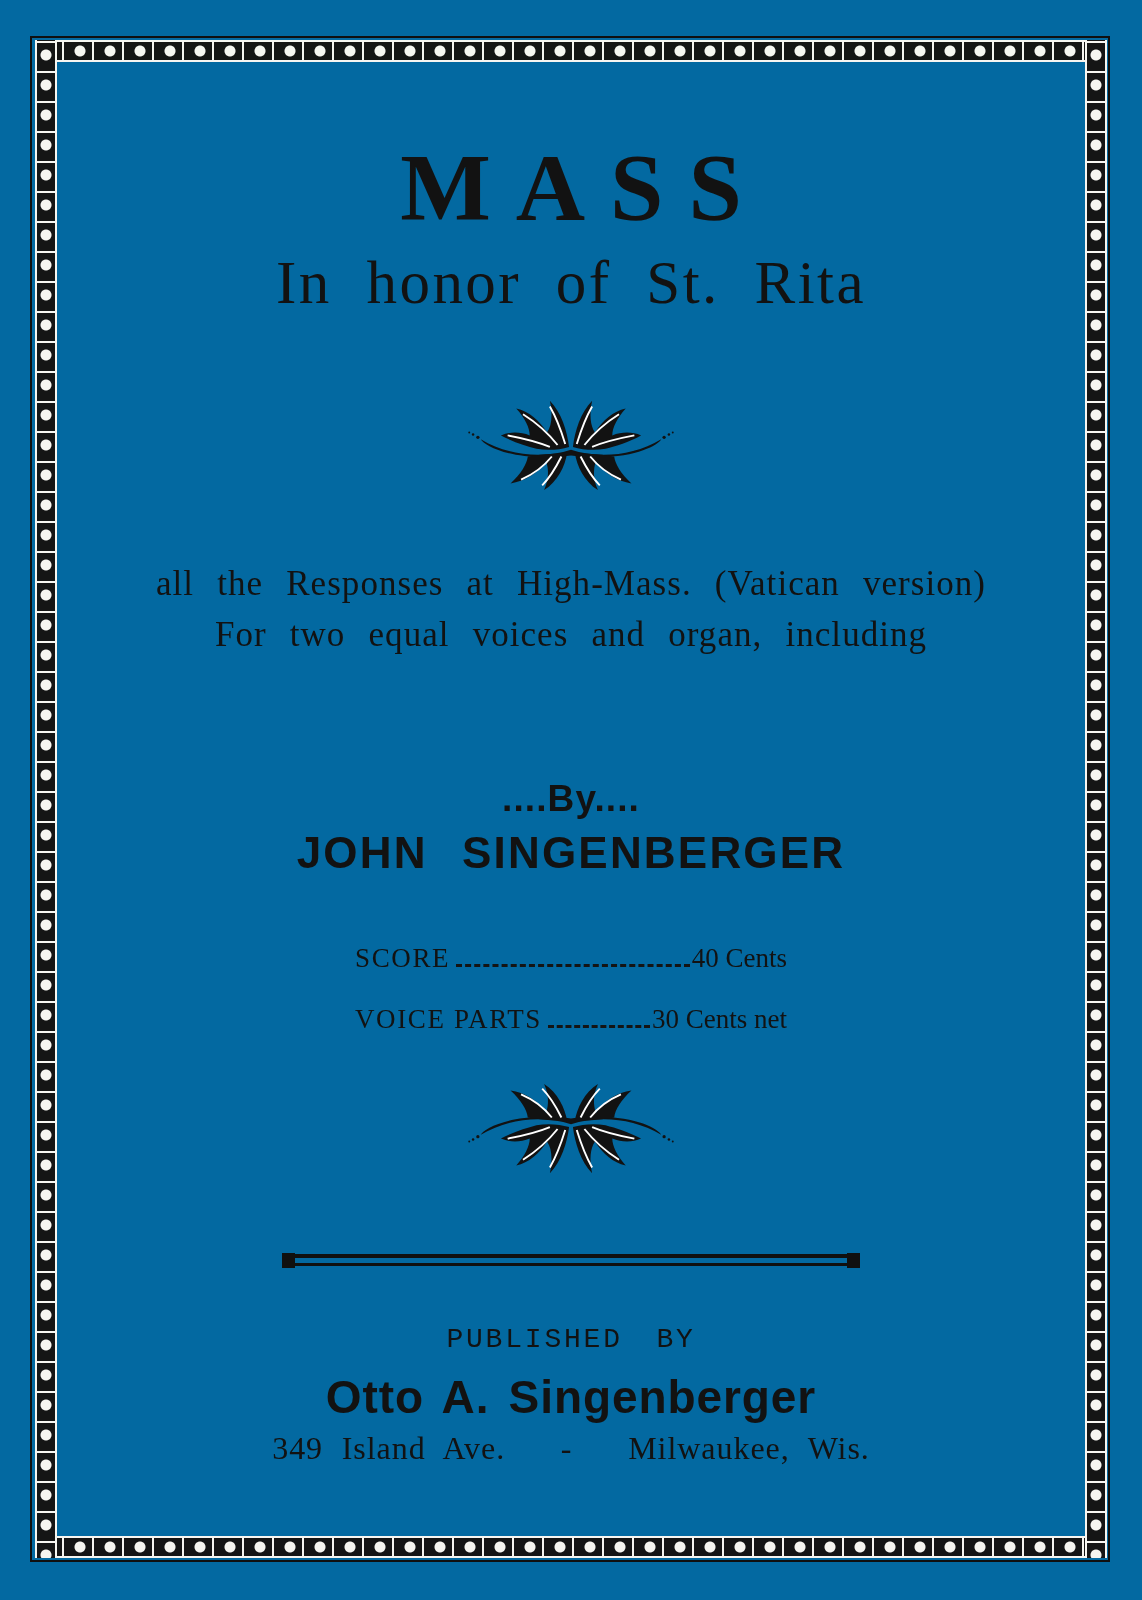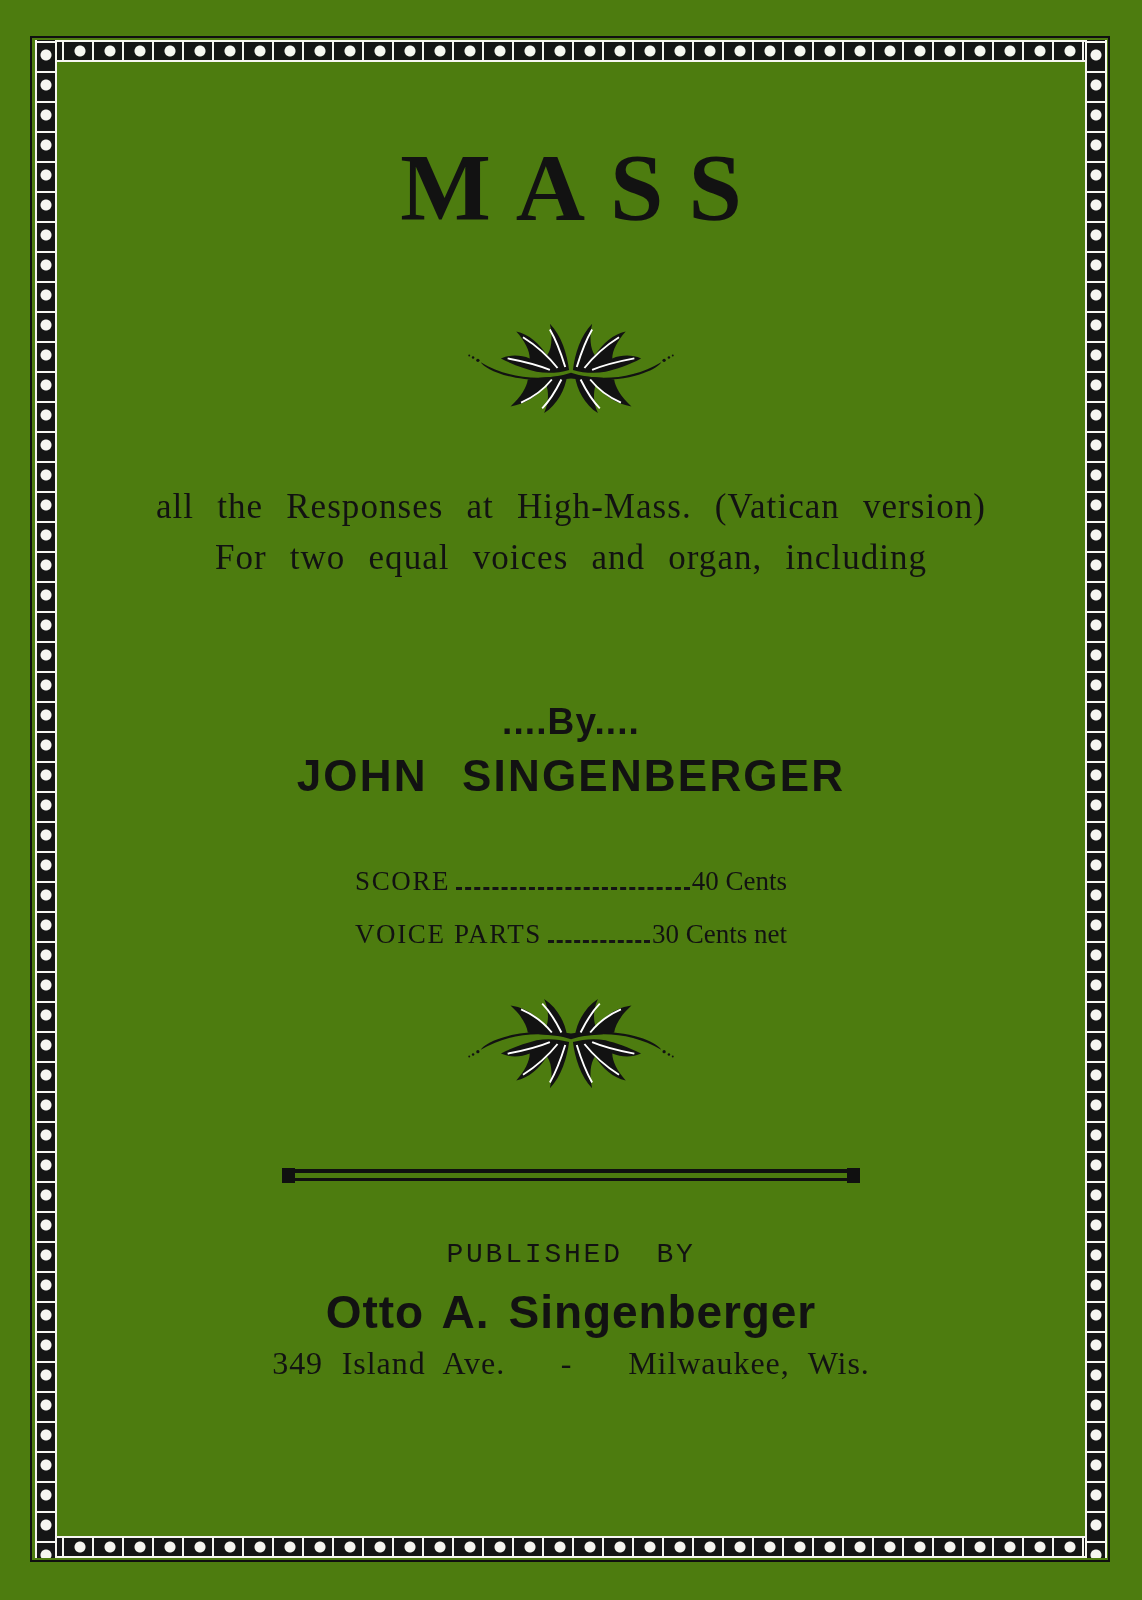--- a/index.html
+++ b/index.html
@@ -4,21 +4,21 @@
 <style>
   html, body {
     margin: 0;
     padding: 0;
     background: #ffffff;
   }
   .page {
     position: relative;
     width: 1142px;
     height: 1600px;
-    background: #4d7c0f;
+    background: #0369a1;
     color: #121212;
     overflow: hidden;
   }
 
   
   .frame-outline {
     position: absolute;
     left: 30px; top: 36px;
     width: 1080px; height: 1526px;
     border: 2px solid #101010;
@@ -105,21 +105,21 @@
     line-height: 1;
     letter-spacing: 0.05em;
     word-spacing: 0.45em;
   }
 
   .prices {
     margin-top: 68px;
     width: 432px;
     display: flex;
     flex-direction: column;
-    gap: 22px;
+    gap: 30px;
     font-family: "Liberation Serif", serif;
     font-size: 27px;
   }
   .price-row { display: flex; align-items: baseline; }
   .price-label { letter-spacing: 0.06em; white-space: nowrap; }
   .price-leader {
     flex: 1;
     border-bottom: 3px dashed #141414;
     margin: 0 2px 5px 6px;
     min-width: 60px;
@@ -175,20 +175,21 @@
 
   <div class="frame-outline"></div>
   <div class="band band-h band-top"></div>
   <div class="band band-h band-bottom"></div>
   <div class="band band-v band-left"></div>
   <div class="band band-v band-right"></div>
 
   <div class="content">
 
     <div class="title">MASS</div>
+    <div class="subtitle">In honor of St. Rita</div>
 
     <div class="ornament">
       <svg viewBox="0 0 220 100" xmlns="http://www.w3.org/2000/svg">
         <g id="halfSpray" fill="#121212" stroke="none">
           <path d="M110,55 C82,64 46,62 16,44 C20,51 50,68 110,61 Z"></path>
           <circle cx="13" cy="42" r="1.7"></circle>
           <circle cx="8" cy="39" r="1.3"></circle>
           <circle cx="4" cy="37" r="1"></circle>
           <path d="M108,52 C106,36 100,16 88,4 C91,18 90,30 85,37 C77,24 66,15 53,12 C62,22 67,32 67,40 C57,36 46,36 37,40 C50,47 63,51 74,54 C86,56 98,55 108,52 Z"></path>
           <path d="M104,49 C100,36 95,22 88,10" stroke="#ffffff" stroke-width="2" fill="none"></path>

